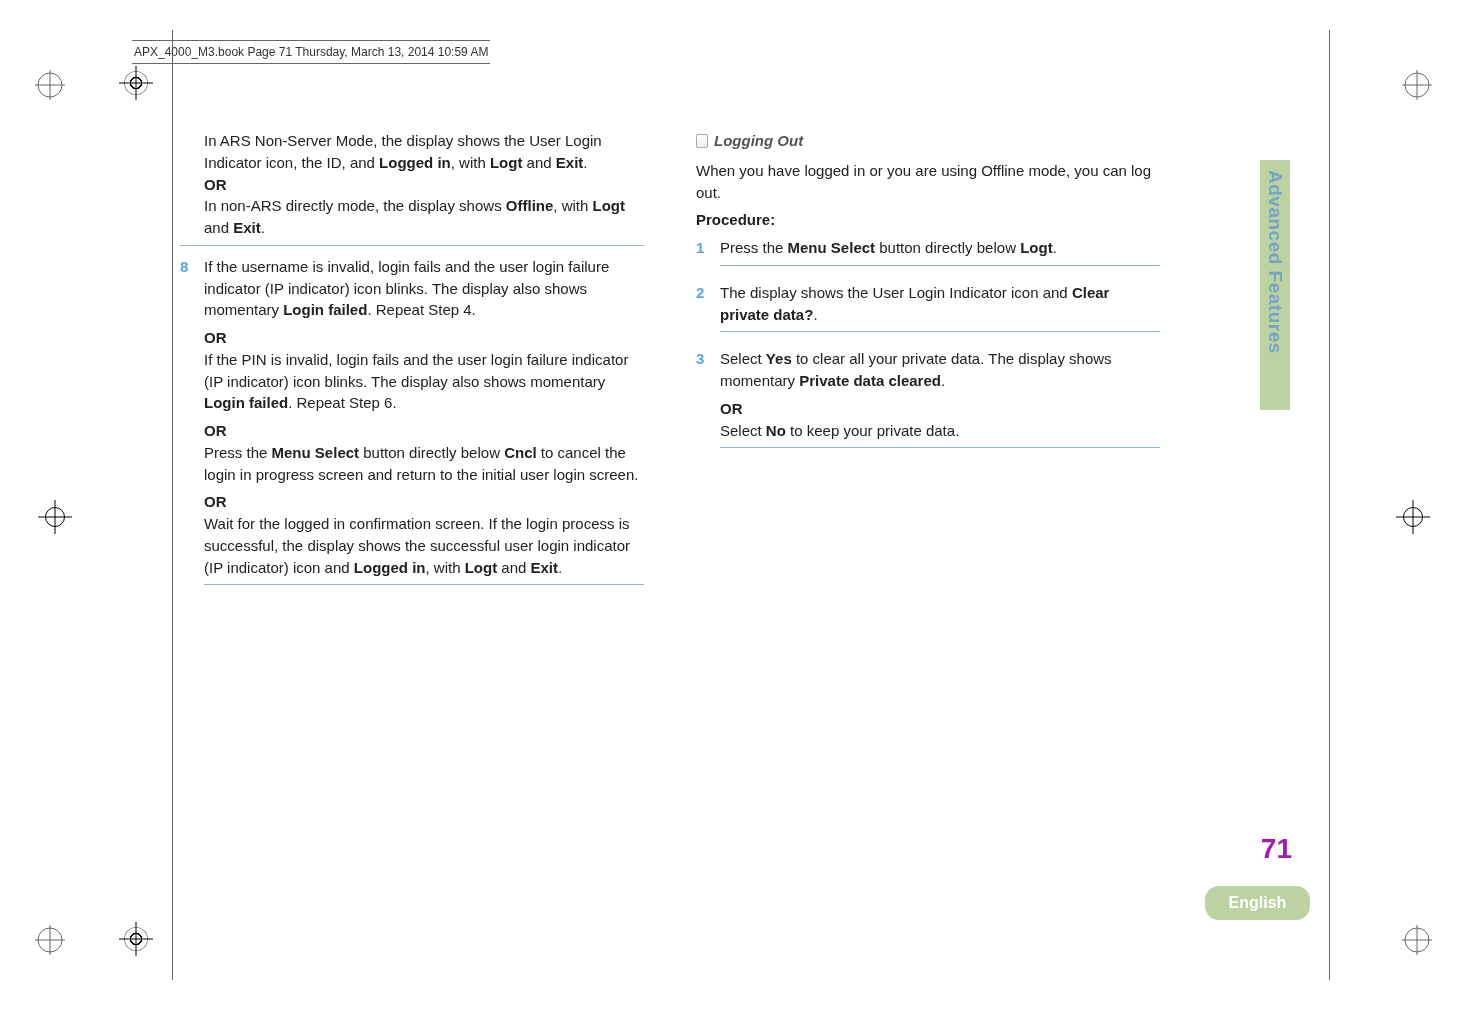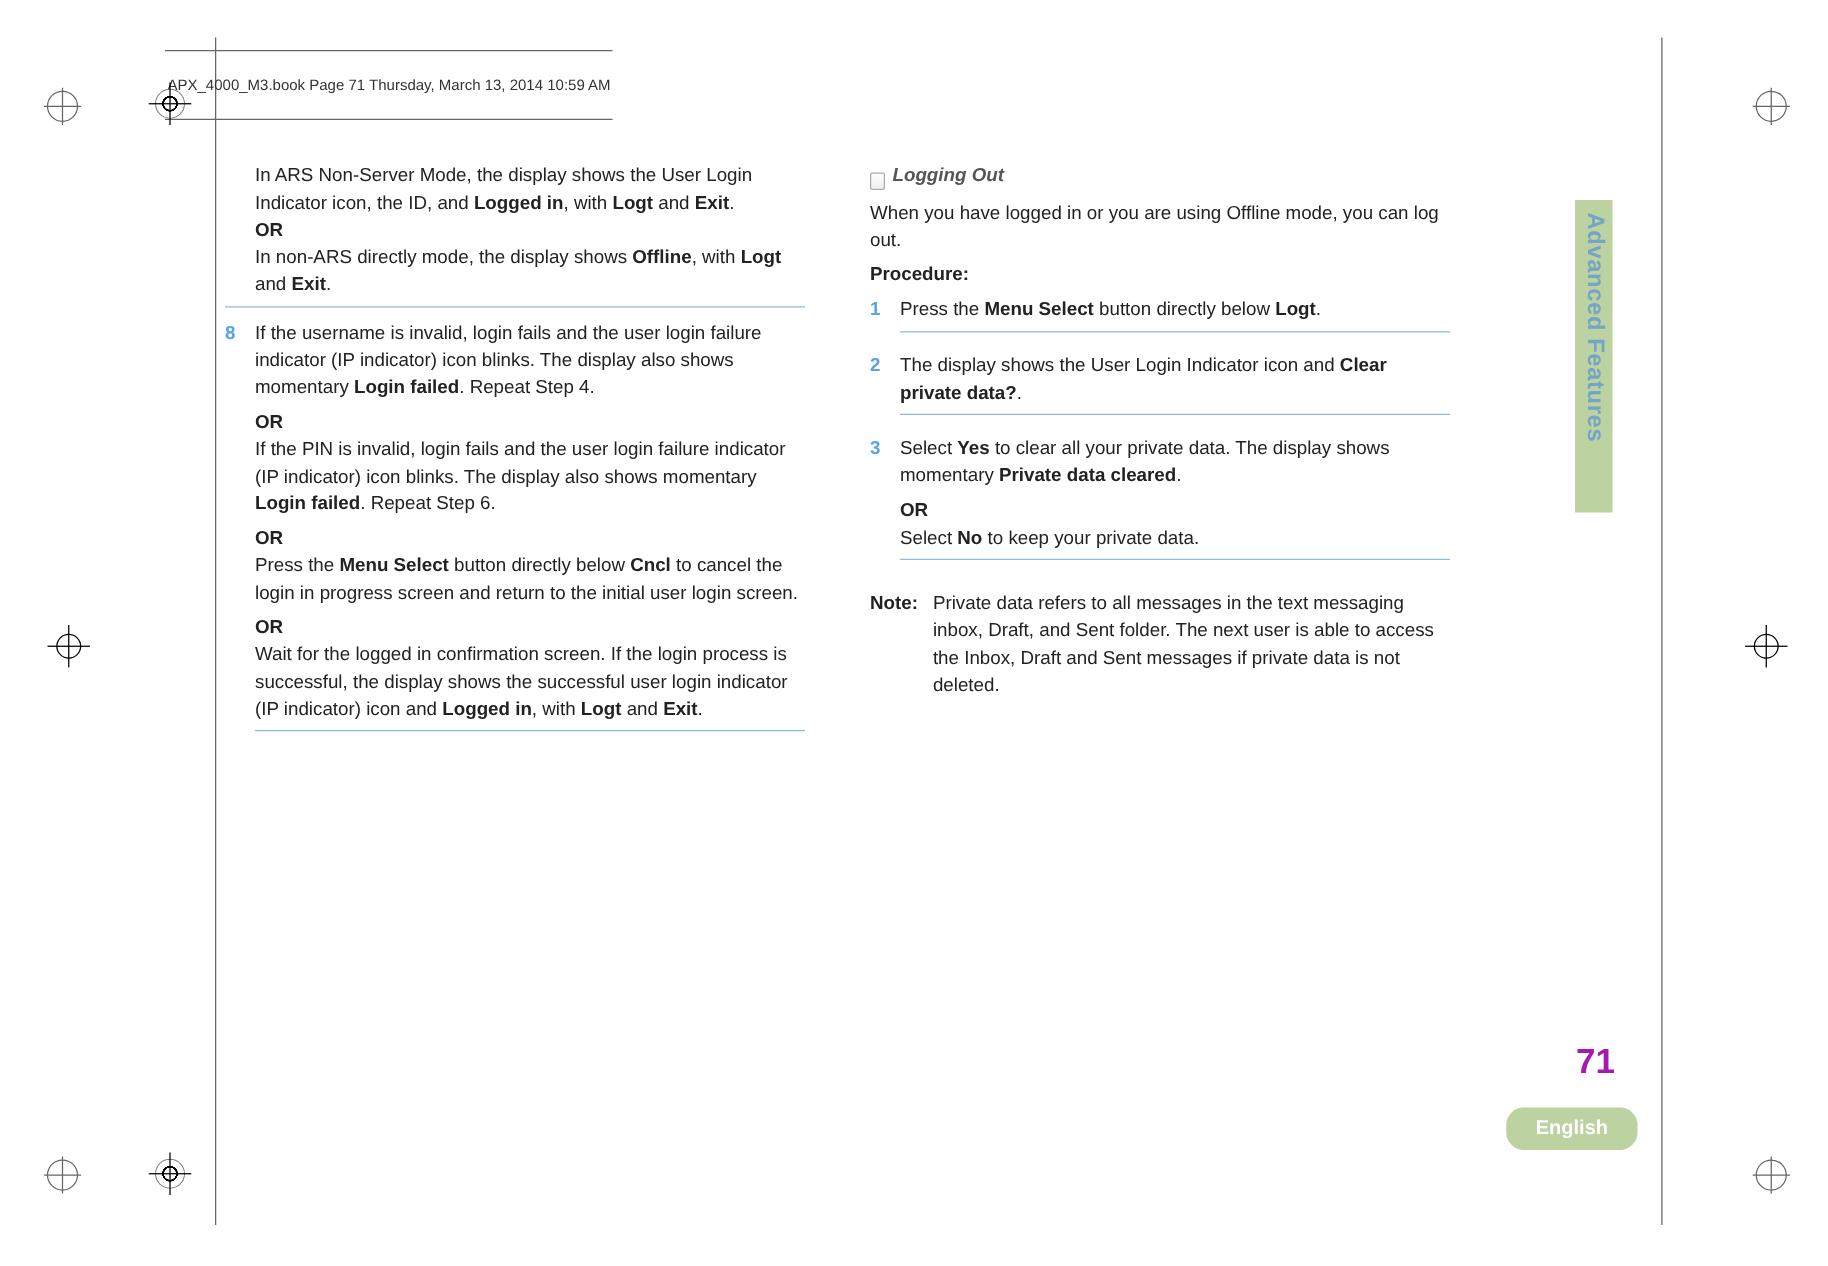--- a/index.html
+++ b/index.html
@@ -19,21 +19,21 @@
       height: 950px;
     }
     .book-header {
       position: absolute;
       left: 42px;
       top: 10px;
       font-size: 12px;
       color: #333;
       border-top: 1px solid #666;
       border-bottom: 1px solid #666;
-      padding: 20px 2px;
+      padding: 4px 2px;
     }
     .content-area {
       position: absolute;
       left: 90px;
       top: 100px;
       width: 980px;
       display: flex;
       gap: 52px;
     }
     .col {
@@ -42,21 +42,21 @@
       line-height: 1.45;
       color: #222;
     }
     .para { margin-bottom: 6px; }
     .para .continued { display: block; padding-left: 24px; }
     .step-row { display: flex; margin-bottom: 6px; }
     .step-num { color: #5aa4e6; font-weight: bold; width: 24px; flex-shrink: 0; }
     .step-body { flex: 1; }
     .bold { font-weight: bold; }
     .hr { border-top: 1px solid #8fb8da; margin: 6px 0 10px 0; }
-    .heading-row { display: flex; align-items: flex-end; gap: 6px; margin-bottom: 8px; }
+    .heading-row { display: flex; align-items: center; gap: 6px; margin-bottom: 8px; }
     .heading-icon {
       width: 12px; height: 14px; border: 1px solid #aaa; border-radius: 2px;
       background: linear-gradient(#fff,#eee);
       flex-shrink: 0;
     }
     .heading-text { font-style: italic; font-weight: bold; font-size: 15px; color: #555; }
     .note-row { display:flex; gap: 12px; margin-top: 14px; }
     .note-label { font-weight: bold; flex-shrink: 0; }
     .sidebar-tab {
       position: absolute;
@@ -220,24 +220,20 @@
             <span>Select </span><span class="bold">Yes</span><span> to clear all your private data. The display shows momentary </span><span class="bold">Private data cleared</span><span>.</span>
           </div>
           <div class="bold">OR</div>
           <div class="para">
             <span>Select </span><span class="bold">No</span><span> to keep your private data.</span>
           </div>
           <div class="hr"></div>
         </div>
       </div>
 
-      <div class="note-row">
-        <div class="note-label">Note:</div>
-        <div>Private data refers to all messages in the text messaging inbox, Draft, and Sent folder. The next user is able to access the Inbox, Draft and Sent messages if private data is not deleted.</div>
-      </div>
     </div>
   </div>
 
   <div class="sidebar-tab">
     <div class="vtext">Advanced Features</div>
   </div>
   <div class="page-num">71</div>
   <div class="lang-tab">English</div>
 
   <div class="crop c-tl"></div>

